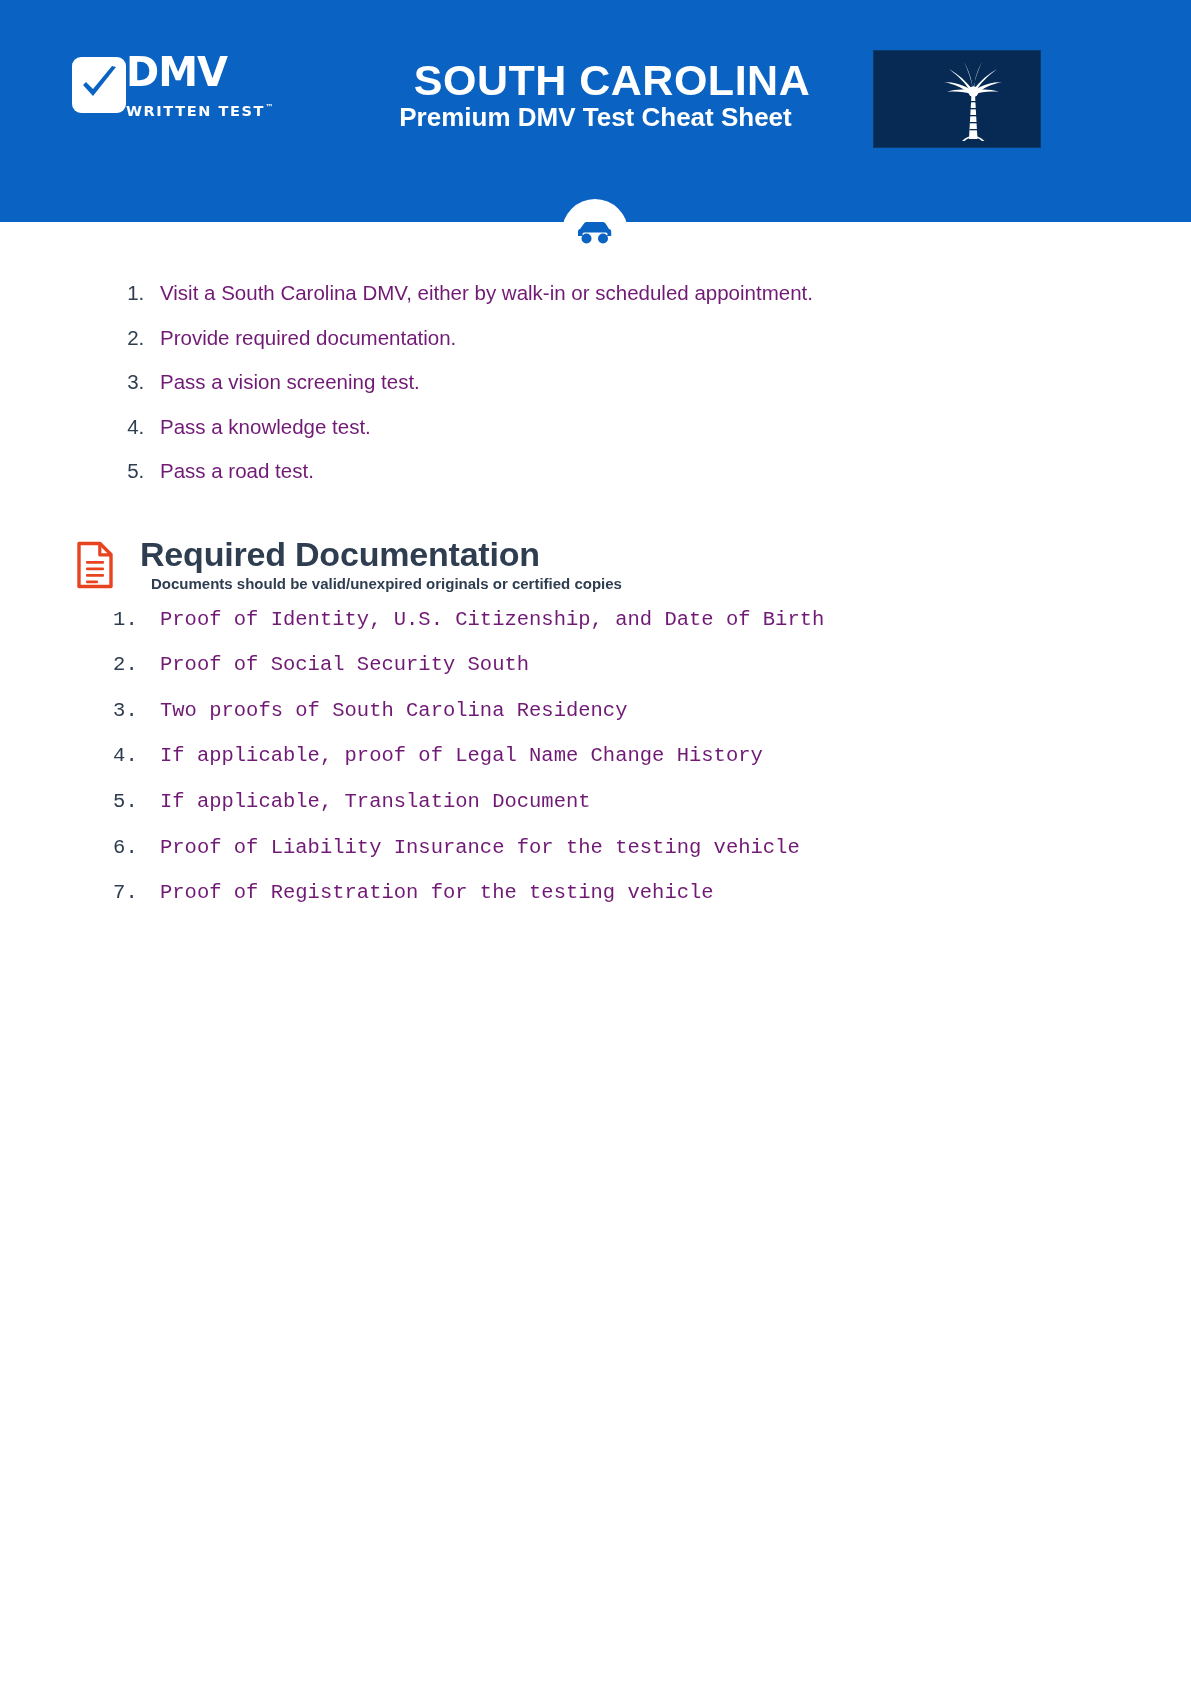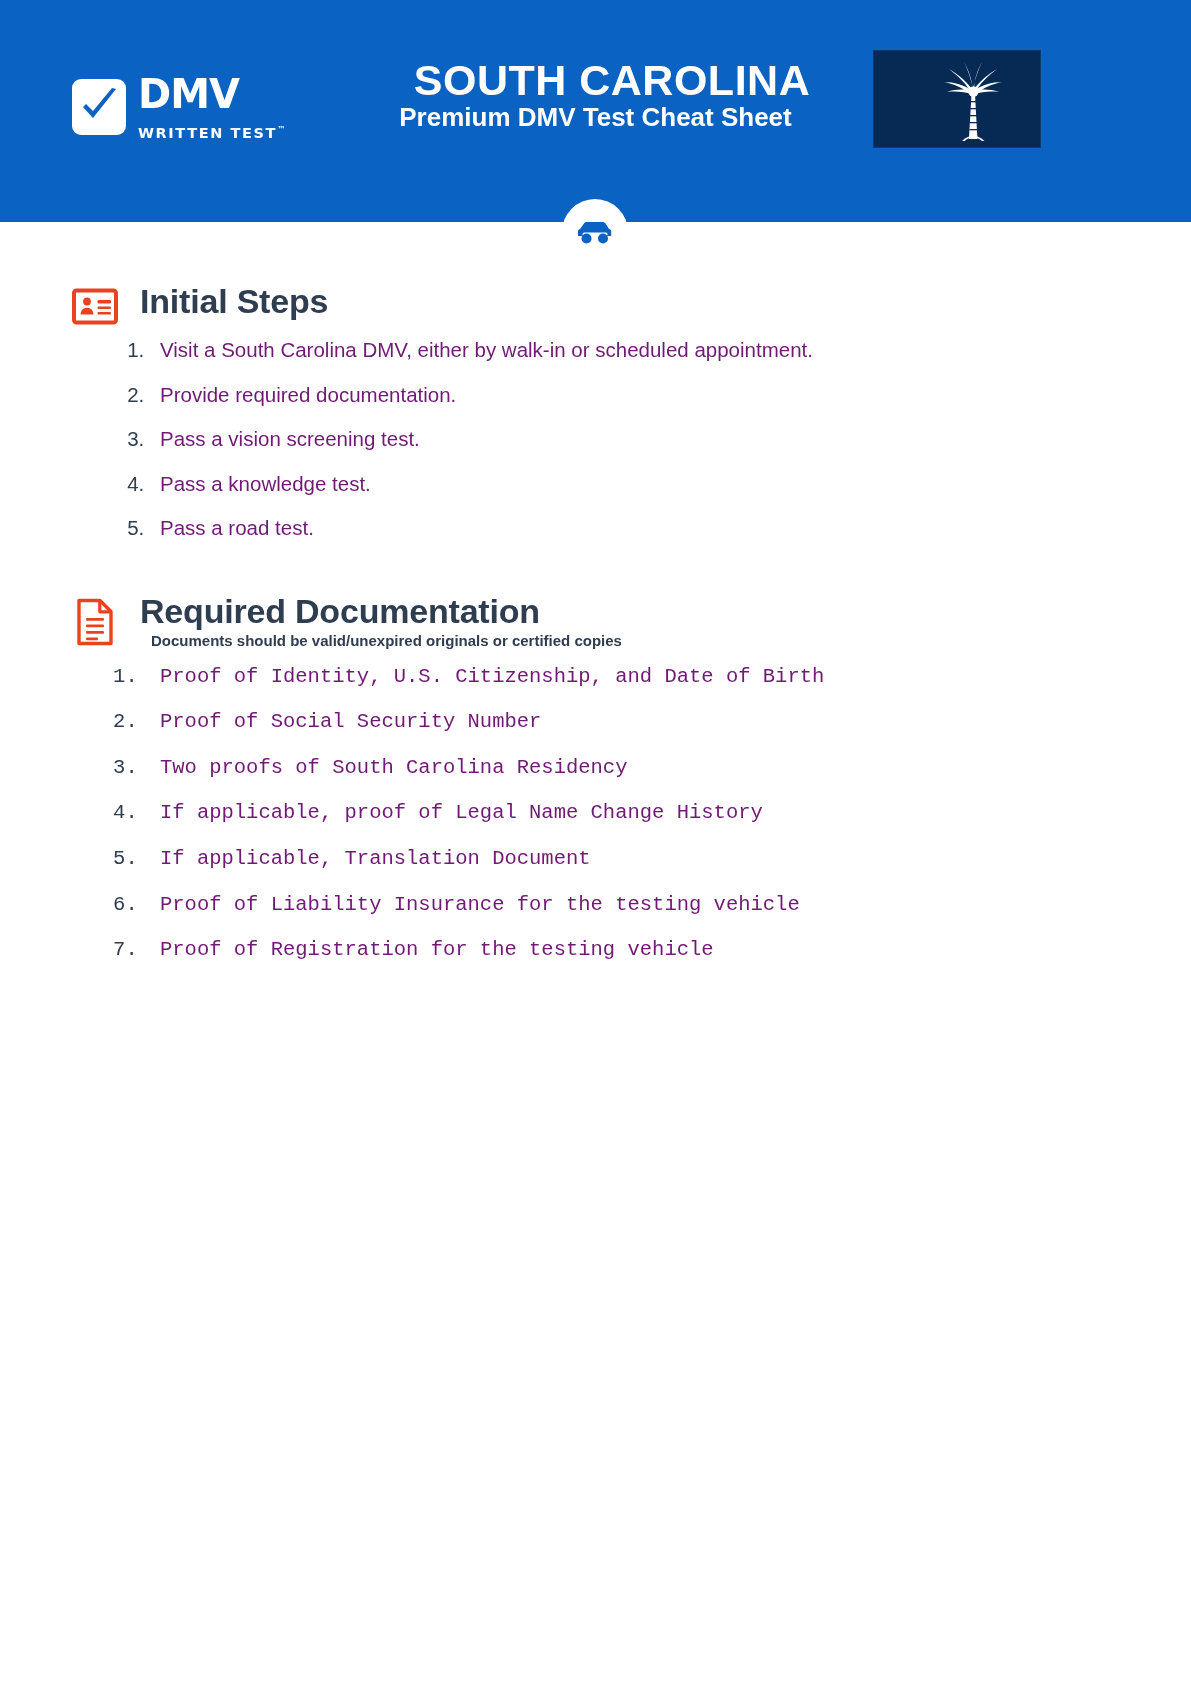--- a/index.html
+++ b/index.html
@@ -22,24 +22,23 @@
     width: 1191px;
     height: 222px;
     background: #0a62c2;
     box-sizing: border-box;
   }
 
   
   .logo {
     position: absolute;
     left: 72px;
-    top: 74px;
+    top: 52px;
     display: flex;
     align-items: center;
-    gap: 12px;
   }
   .logo-mark {
     width: 54px;
     height: 56px;
     background: #ffffff;
     border-radius: 9px;
     position: relative;
     flex: none;
   }
   .logo-mark svg { position: absolute; left: 7px; top: 8px; }
@@ -243,35 +242,20 @@
       <rect x="7.5" y="14.6" width="25" height="3.6" rx="1.6" fill="#ffffff"></rect>
       <circle cx="11.5" cy="20.5" r="5" fill="#0a62c2"></circle>
       <circle cx="28" cy="20.5" r="5" fill="#0a62c2"></circle>
     </svg>
   </div>
 </div>
 
 <div class="content">
 
   <div class="section sec1">
-    <div class="section-head">
-      <div class="section-icon">
-        <svg width="46" height="37" viewBox="0 0 46 37" aria-hidden="true">
-          <rect x="2" y="2.5" width="42" height="32" rx="2.5" fill="none" stroke="#e8431f" stroke-width="4"></rect>
-          <circle cx="15" cy="13.5" r="3.9" fill="#e8431f"></circle>
-          <path d="M8.6 26.5 C8.6 22.3 11.4 19.8 15 19.8 C18.6 19.8 21.4 22.3 21.4 26.5 Z" fill="#e8431f"></path>
-          <rect x="25.5" y="12" width="13.5" height="3.4" rx="1.2" fill="#e8431f"></rect>
-          <rect x="25.5" y="18.5" width="13.5" height="2.5" rx="1" fill="#e8431f"></rect>
-          <rect x="25.5" y="24" width="13.5" height="2.5" rx="1" fill="#e8431f"></rect>
-        </svg>
-      </div>
-      <div class="section-titles">
-        <h2 class="section-title">Initial Steps</h2>
-      </div>
-    </div>
     <ol class="steps">
       <li>Visit a South Carolina DMV, either by walk-in or scheduled appointment.</li>
       <li>Provide required documentation.</li>
       <li>Pass a vision screening test.</li>
       <li>Pass a knowledge test.</li>
       <li>Pass a road test.</li>
     </ol>
   </div>
 
   <div class="section sec2">
@@ -286,21 +270,21 @@
           <rect x="11" y="39.5" width="12" height="2.8" rx="1.1" fill="#e8431f"></rect>
         </svg>
       </div>
       <div class="section-titles">
         <h2 class="section-title">Required Documentation</h2>
         <div class="section-subtitle">Documents should be valid/unexpired originals or certified copies</div>
       </div>
     </div>
     <ol class="steps">
       <li>Proof of Identity, U.S. Citizenship, and Date of Birth</li>
-      <li>Proof of Social Security Number</li>
+      <li>Proof of Social Security South</li>
       <li>Two proofs of South Carolina Residency</li>
       <li>If applicable, proof of Legal Name Change History</li>
       <li>If applicable, Translation Document</li>
       <li>Proof of Liability Insurance for the testing vehicle</li>
       <li>Proof of Registration for the testing vehicle</li>
     </ol>
   </div>
 
 </div>
 

